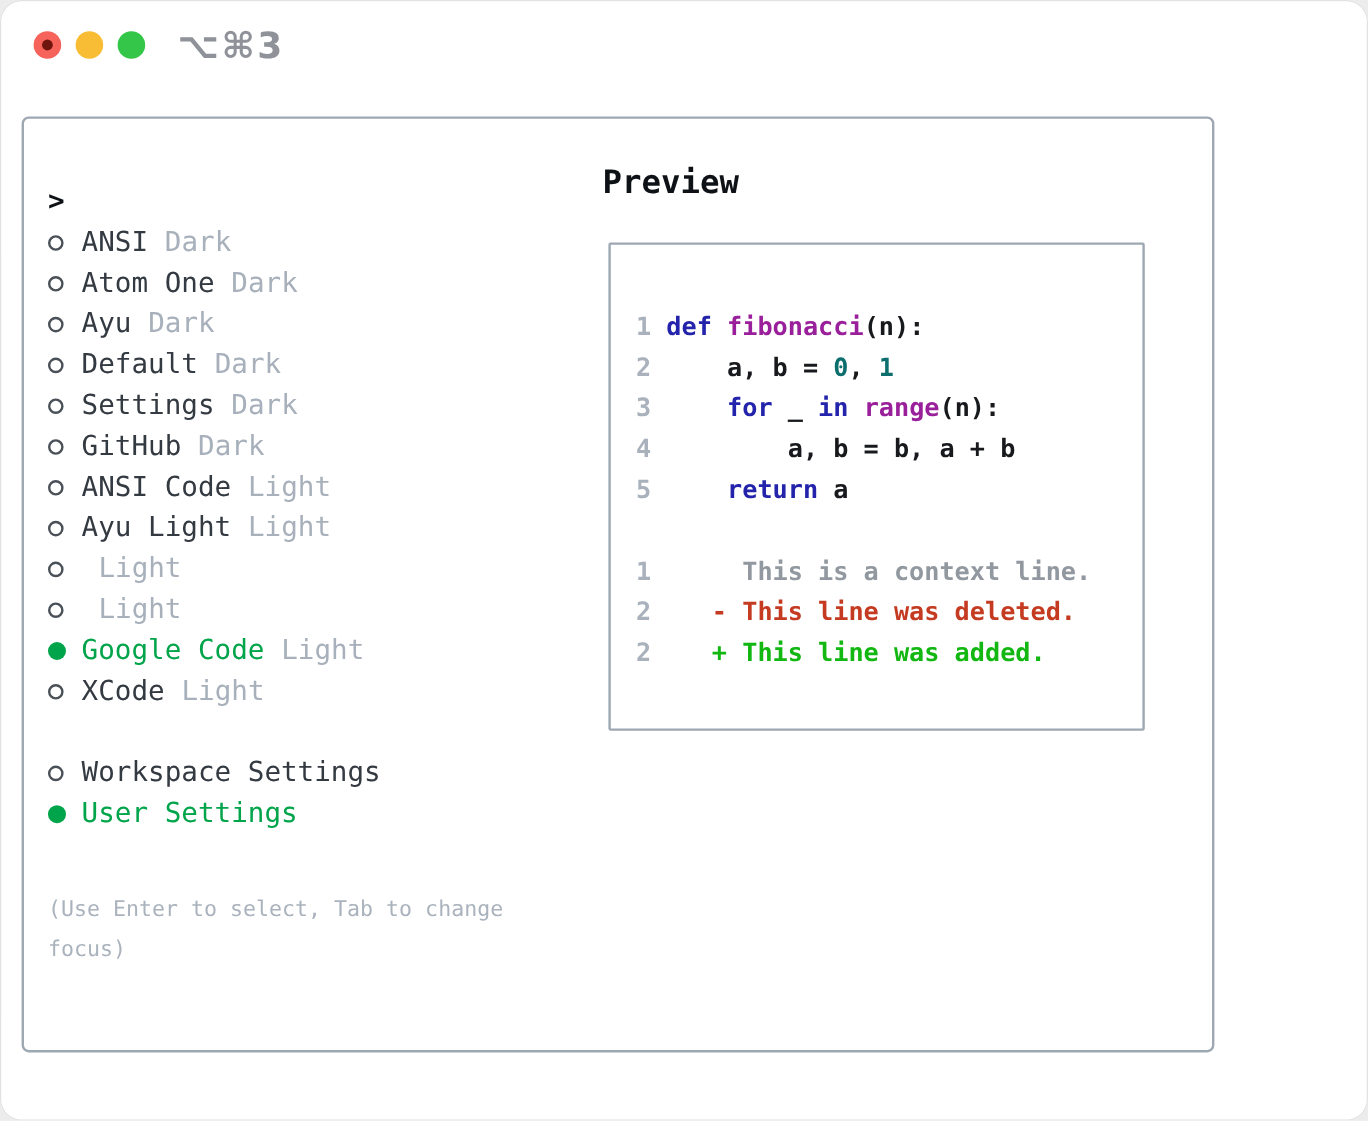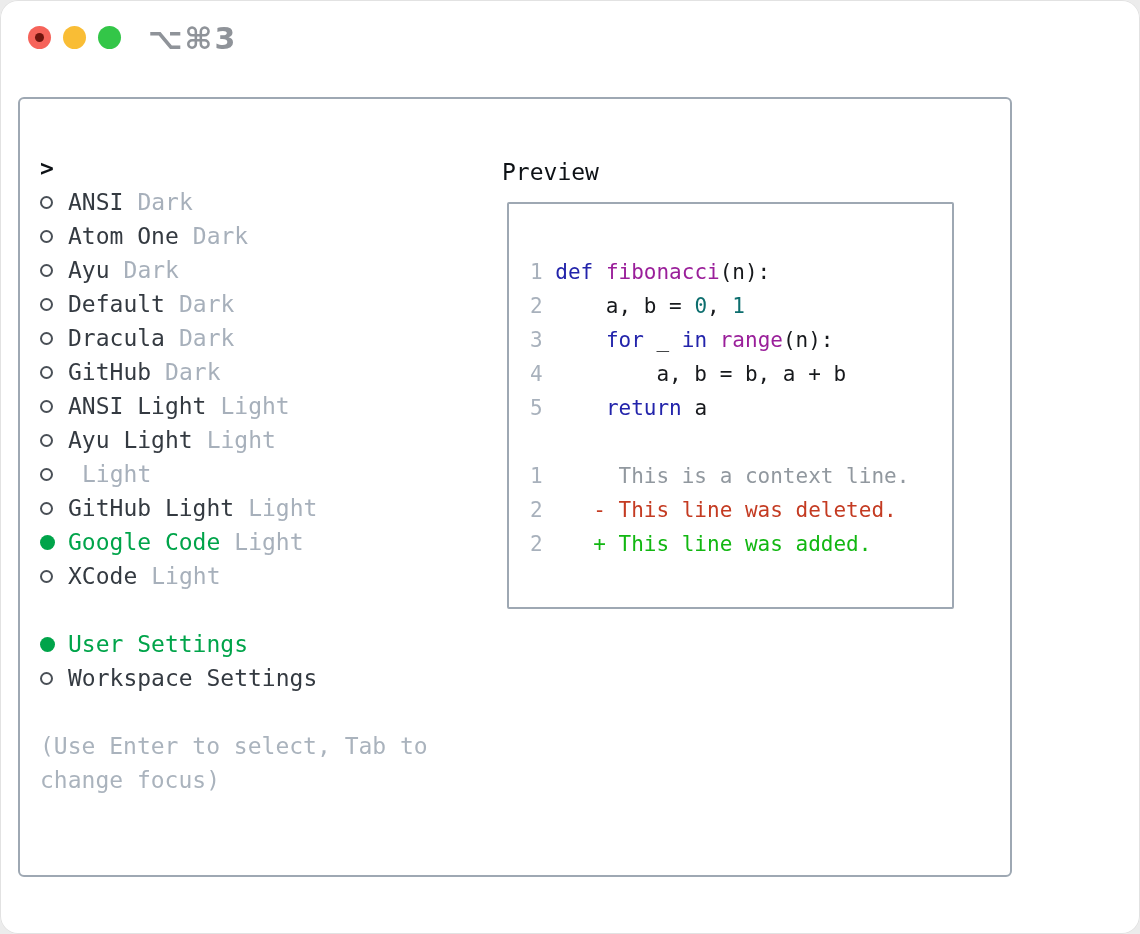--- a/index.html
+++ b/index.html
@@ -41,38 +41,38 @@
   .cursor-glyph { color:var(--heading); font-weight:bold; }
   .heading-text { color:var(--heading); font-weight:bold; white-space:pre; }
   .apply-heading-text { color:var(--apply-heading); white-space:pre; }
   .ring { width:13px; height:13px; border:2.5px solid var(--ring); border-radius:50%; }
   .dot-sel { width:15px; height:15px; border-radius:50%; background:var(--green); }
   .t-name { color:var(--item); white-space:pre; }
   .t-name.sel { color:var(--green); }
   .t-tag { color:var(--tag); margin-left:14px; white-space:pre; }
   .spacer { height:34px; }
   .help {
-    margin-top:34px; width:420px;
-    font-size:23px; line-height:34px; color:var(--help);
+    margin-top:46px; width:420px;
+    font-size:18px; line-height:34px; color:var(--help);
   }
   
   .preview-heading {
-    position:absolute; left:482px; top:56px; height:34px;
+    position:absolute; left:482px; top:36px; height:34px;
     display:flex; align-items:center;
-    font-size:23px; font-weight:normal; color:var(--heading); white-space:pre;
+    font-size:27px; font-weight:bold; color:var(--heading); white-space:pre;
   }
   .preview-box {
     position:absolute; left:487px; top:103px; width:447px; height:407px;
     border:2px solid var(--frame-border); border-radius:2px;
   }
   #code-block {
     position:absolute; left:21px; top:51px;
     font-size:21px; line-height:34px; white-space:pre;
   }
-  .code-line { height:34px; }
+  .code-line { height:34px;font-weight:bold; }
   .seg-ln  { color:var(--ln); }
   .seg-kw  { color:var(--kw); }
   .seg-fn  { color:var(--fn); }
   .seg-num { color:var(--num); }
   .seg-pl  { color:var(--plain); }
   .seg-ctx { color:var(--ctx); }
   .seg-del { color:var(--del); }
   .seg-add { color:var(--add); }
 </style>
 </head>
@@ -120,55 +120,54 @@
             <span class="icon-col">
               <span class="ring"></span>
             </span>
             <span class="t-name">Default</span>
             <span class="t-tag">Dark</span>
           </div>
           <div class="row">
             <span class="icon-col">
               <span class="ring"></span>
             </span>
-            <span class="t-name">Dracula</span>
+            <span class="t-name">Settings</span>
             <span class="t-tag">Dark</span>
           </div>
           <div class="row">
             <span class="icon-col">
               <span class="ring"></span>
             </span>
             <span class="t-name">GitHub</span>
             <span class="t-tag">Dark</span>
           </div>
           <div class="row">
             <span class="icon-col">
               <span class="ring"></span>
             </span>
-            <span class="t-name">ANSI Light</span>
+            <span class="t-name">ANSI Code</span>
             <span class="t-tag">Light</span>
           </div>
           <div class="row">
             <span class="icon-col">
               <span class="ring"></span>
             </span>
             <span class="t-name">Ayu Light</span>
             <span class="t-tag">Light</span>
           </div>
           <div class="row">
             <span class="icon-col">
               <span class="ring"></span>
             </span>
             <span class="t-tag">Light</span>
           </div>
           <div class="row">
             <span class="icon-col">
               <span class="ring"></span>
             </span>
-            <span class="t-name">GitHub Light</span>
             <span class="t-tag">Light</span>
           </div>
           <div class="row">
             <span class="icon-col">
               <span class="dot-sel"></span>
             </span>
             <span class="t-name sel">Google Code</span>
             <span class="t-tag">Light</span>
           </div>
           <div class="row">
@@ -179,29 +178,29 @@
             <span class="t-tag">Light</span>
           </div>
         </div>
 
       <div class="spacer"></div>
 
 
       <div id="apply-list">
           <div class="row">
             <span class="icon-col">
+              <span class="ring"></span>
+            </span>
+            <span class="t-name">Workspace Settings</span>
+          </div>
+          <div class="row">
+            <span class="icon-col">
               <span class="dot-sel"></span>
             </span>
             <span class="t-name sel">User Settings</span>
-          </div>
-          <div class="row">
-            <span class="icon-col">
-              <span class="ring"></span>
-            </span>
-            <span class="t-name">Workspace Settings</span>
           </div>
         </div>
 
       <div class="help">(Use Enter to select, Tab to change focus)</div>
     </div>
 
     <div class="preview-heading">Preview</div>
 
     <div class="preview-box">
       <div id="code-block"><div class="code-line"><span class="seg-ln">1 </span><span class="seg-kw">def</span><span class="seg-pl"> </span><span class="seg-fn">fibonacci</span><span class="seg-pl">(n):</span></div><div class="code-line"><span class="seg-ln">2 </span><span class="seg-pl">    a, b = </span><span class="seg-num">0</span><span class="seg-pl">, </span><span class="seg-num">1</span></div><div class="code-line"><span class="seg-ln">3 </span><span class="seg-pl">    </span><span class="seg-kw">for</span><span class="seg-pl"> _ </span><span class="seg-kw">in</span><span class="seg-pl"> </span><span class="seg-fn">range</span><span class="seg-pl">(n):</span></div><div class="code-line"><span class="seg-ln">4 </span><span class="seg-pl">        a, b = b, a + b</span></div><div class="code-line"><span class="seg-ln">5 </span><span class="seg-pl">    </span><span class="seg-kw">return</span><span class="seg-pl"> a</span></div><div class="code-line">&nbsp;</div><div class="code-line"><span class="seg-ln">1</span><span class="seg-ctx">      This is a context line.</span></div><div class="code-line"><span class="seg-ln">2</span><span class="seg-del">    - This line was deleted.</span></div><div class="code-line"><span class="seg-ln">2</span><span class="seg-add">    + This line was added.</span></div></div>

